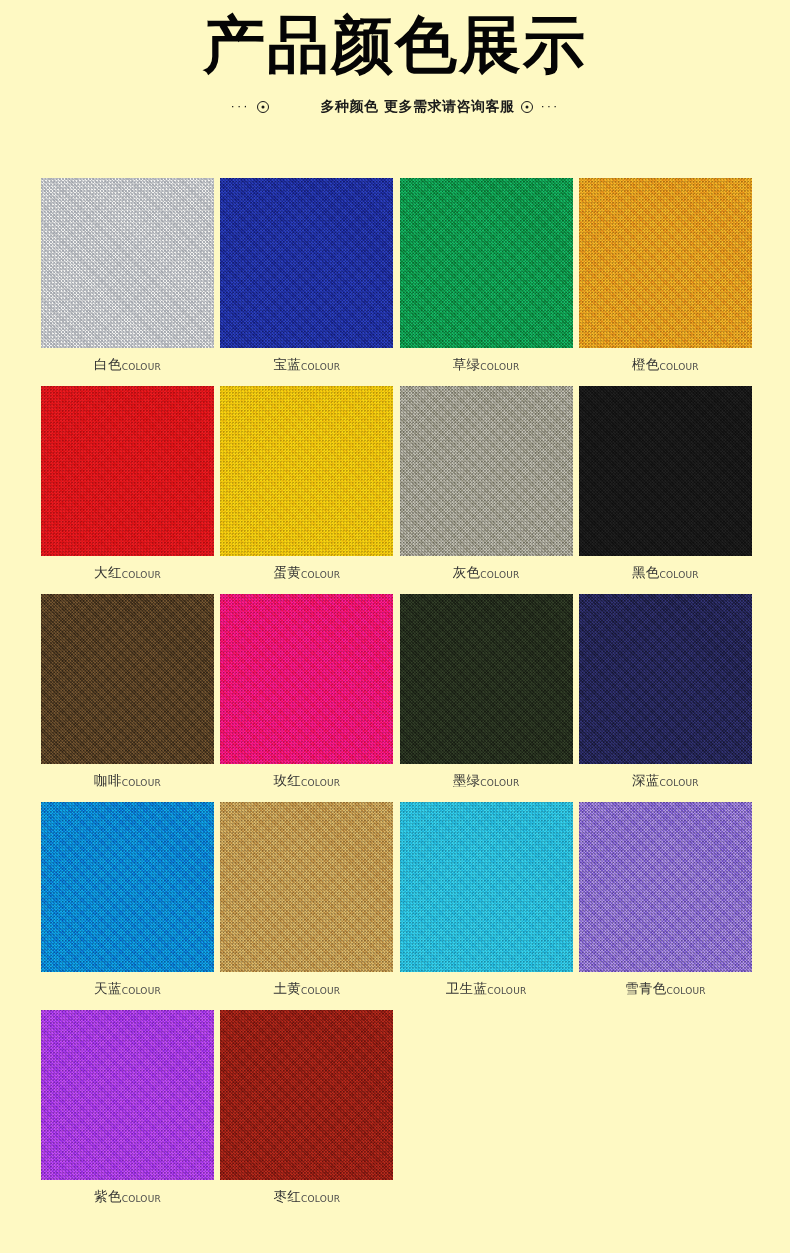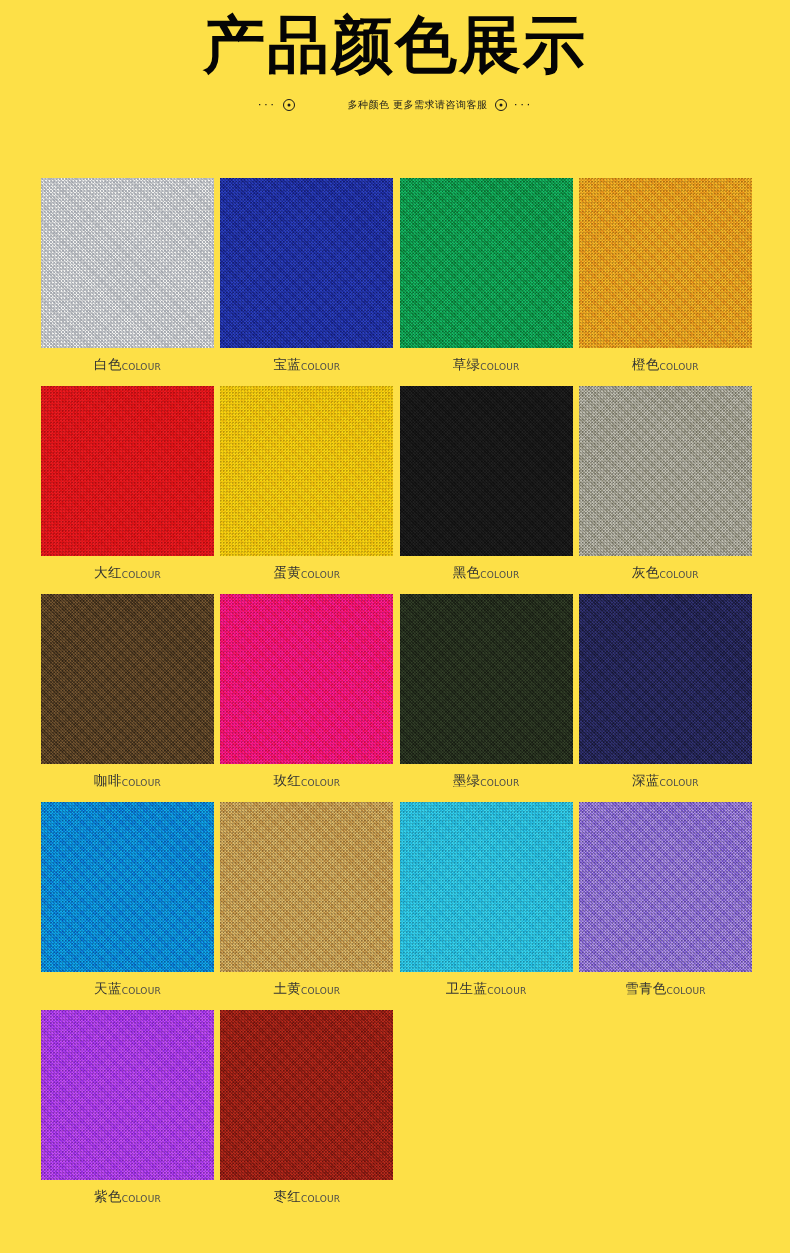--- a/index.html
+++ b/index.html
@@ -13,21 +13,21 @@
     font-family: "Liberation Sans", "DejaVu Sans", sans-serif;
     color: #111;
     overflow: hidden;
     position: relative;
   }
 
   .page {
     width: 790px;
     height: 1253px;
     position: relative;
-    background: #fde047;
+    background: #fef9c3;
   }
 
   
   .header {
     text-align: center;
     padding-top: 8px;
   }
   .page-title {
     font-size: 62px;
     line-height: 74px;
@@ -68,22 +68,22 @@
     position: absolute;
     left: 50%;
     top: 50%;
     width: 3px;
     height: 3px;
     background: #1a1a1a;
     border-radius: 50%;
     transform: translate(-50%, -50%);
   }
   .subtitle-text {
-    font-size: 10px;
-    font-weight: 400;
+    font-size: 14px;
+    font-weight: 700;
     white-space: nowrap;
     font-family: "DejaVu Sans", "Liberation Sans", sans-serif;
     margin-left: 45px;
   }
 
   
   .swatch-grid {
     position: absolute;
     left: 41px;
     top: 178px;
@@ -205,28 +205,28 @@
       </div>
       <div class="swatch-cell">
         <div class="swatch-chip" style="background-color: rgb(226, 22, 27);"></div>
         <div class="swatch-label"><span class="label-cn">大红</span><span class="label-en">COLOUR</span></div>
       </div>
       <div class="swatch-cell">
         <div class="swatch-chip" style="background-color: rgb(241, 201, 14);"></div>
         <div class="swatch-label"><span class="label-cn">蛋黄</span><span class="label-en">COLOUR</span></div>
       </div>
       <div class="swatch-cell">
+        <div class="swatch-chip" style="background-color: rgb(169, 167, 153);"></div>
+        <div class="swatch-label"><span class="label-cn">灰色</span><span class="label-en">COLOUR</span></div>
+      </div>
+      <div class="swatch-cell">
         <div class="swatch-chip" style="background-color: rgb(25, 25, 25);"></div>
         <div class="swatch-label"><span class="label-cn">黑色</span><span class="label-en">COLOUR</span></div>
       </div>
       <div class="swatch-cell">
-        <div class="swatch-chip" style="background-color: rgb(169, 167, 153);"></div>
-        <div class="swatch-label"><span class="label-cn">灰色</span><span class="label-en">COLOUR</span></div>
-      </div>
-      <div class="swatch-cell">
         <div class="swatch-chip" style="background-color: rgb(91, 67, 38);"></div>
         <div class="swatch-label"><span class="label-cn">咖啡</span><span class="label-en">COLOUR</span></div>
       </div>
       <div class="swatch-cell">
         <div class="swatch-chip" style="background-color: rgb(242, 22, 123);"></div>
         <div class="swatch-label"><span class="label-cn">玫红</span><span class="label-en">COLOUR</span></div>
       </div>
       <div class="swatch-cell">
         <div class="swatch-chip" style="background-color: rgb(39, 49, 31);"></div>
         <div class="swatch-label"><span class="label-cn">墨绿</span><span class="label-en">COLOUR</span></div>

